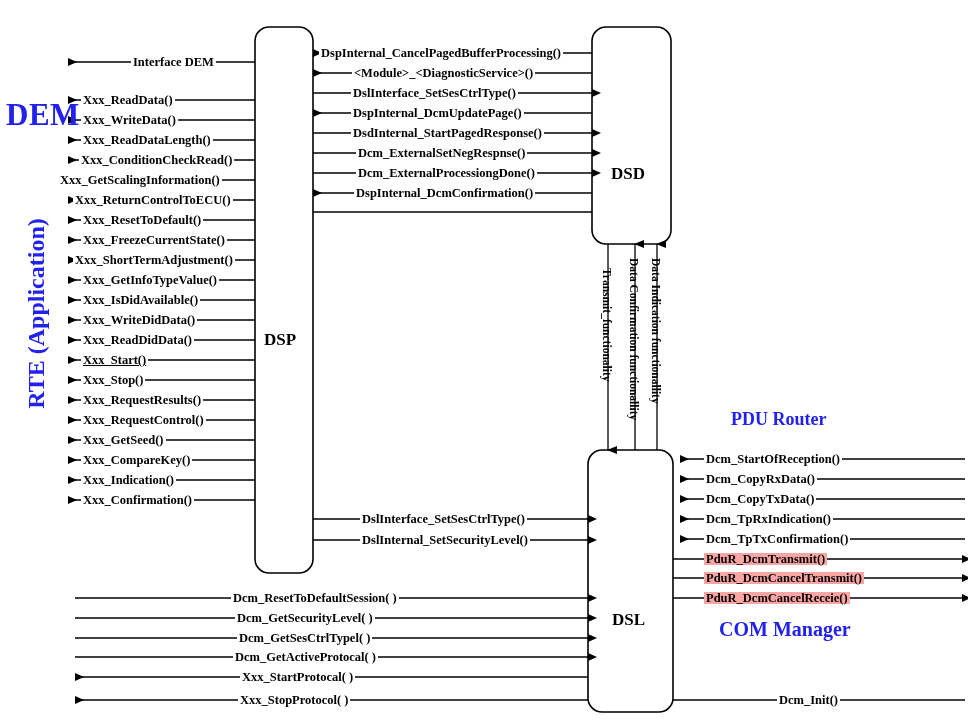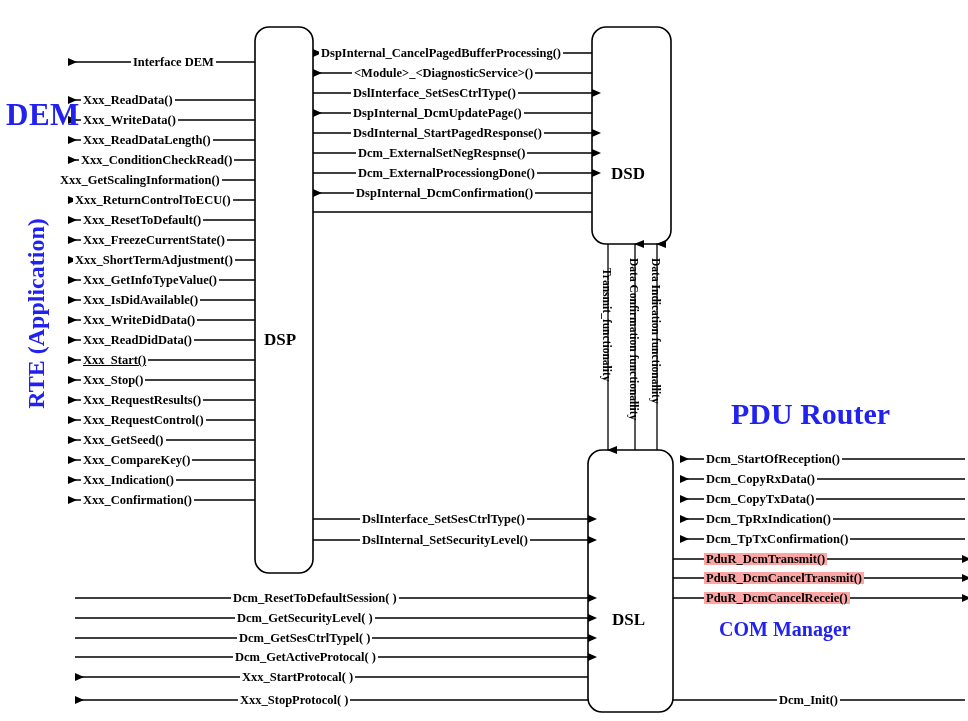--- a/index.html
+++ b/index.html
@@ -6,21 +6,21 @@
   body{width:968px;height:721px;position:relative;overflow:hidden;
        font-family:"Liberation Serif","DejaVu Serif",serif;color:#000;}
   #stage{position:absolute;left:0;top:0;width:968px;height:721px;}
   svg.layer{position:absolute;left:0;top:0;width:968px;height:721px;}
 
   .blue-lab{position:absolute;color:#2222ee;font-weight:bold;
             font-family:"Liberation Serif","DejaVu Serif",serif;white-space:nowrap;}
   #dem-label{left:6px;top:52px;font-size:31px;letter-spacing:.5px;margin-top:45px;}
   #rte-label{left:-64px;top:300px;width:200px;text-align:center;font-size:24px;
              transform:rotate(-90deg);transform-origin:50% 50%;}
-  #pdur-label{left:731px;top:397px;font-size:30px;}
+  #pdur-label{left:731px;top:409px;font-size:18px;}
   #comm-label{left:719px;top:618px;font-size:20px;}
 
   .box-name{position:absolute;font-size:17px;font-weight:bold;white-space:nowrap;margin-top:42px;}
   #dsp-name{left:264px;top:288px;}
   #dsd-name{left:611px;top:122px;}
   #dsl-name{left:612px;top:568px;}
 
   .sig{position:absolute;font-size:12.5px;font-weight:bold;white-space:nowrap;
        line-height:12px;background:#fff;padding:0 2px;transform:translateY(-50%);}
   .sig.hl{background:#fca5a5;}

